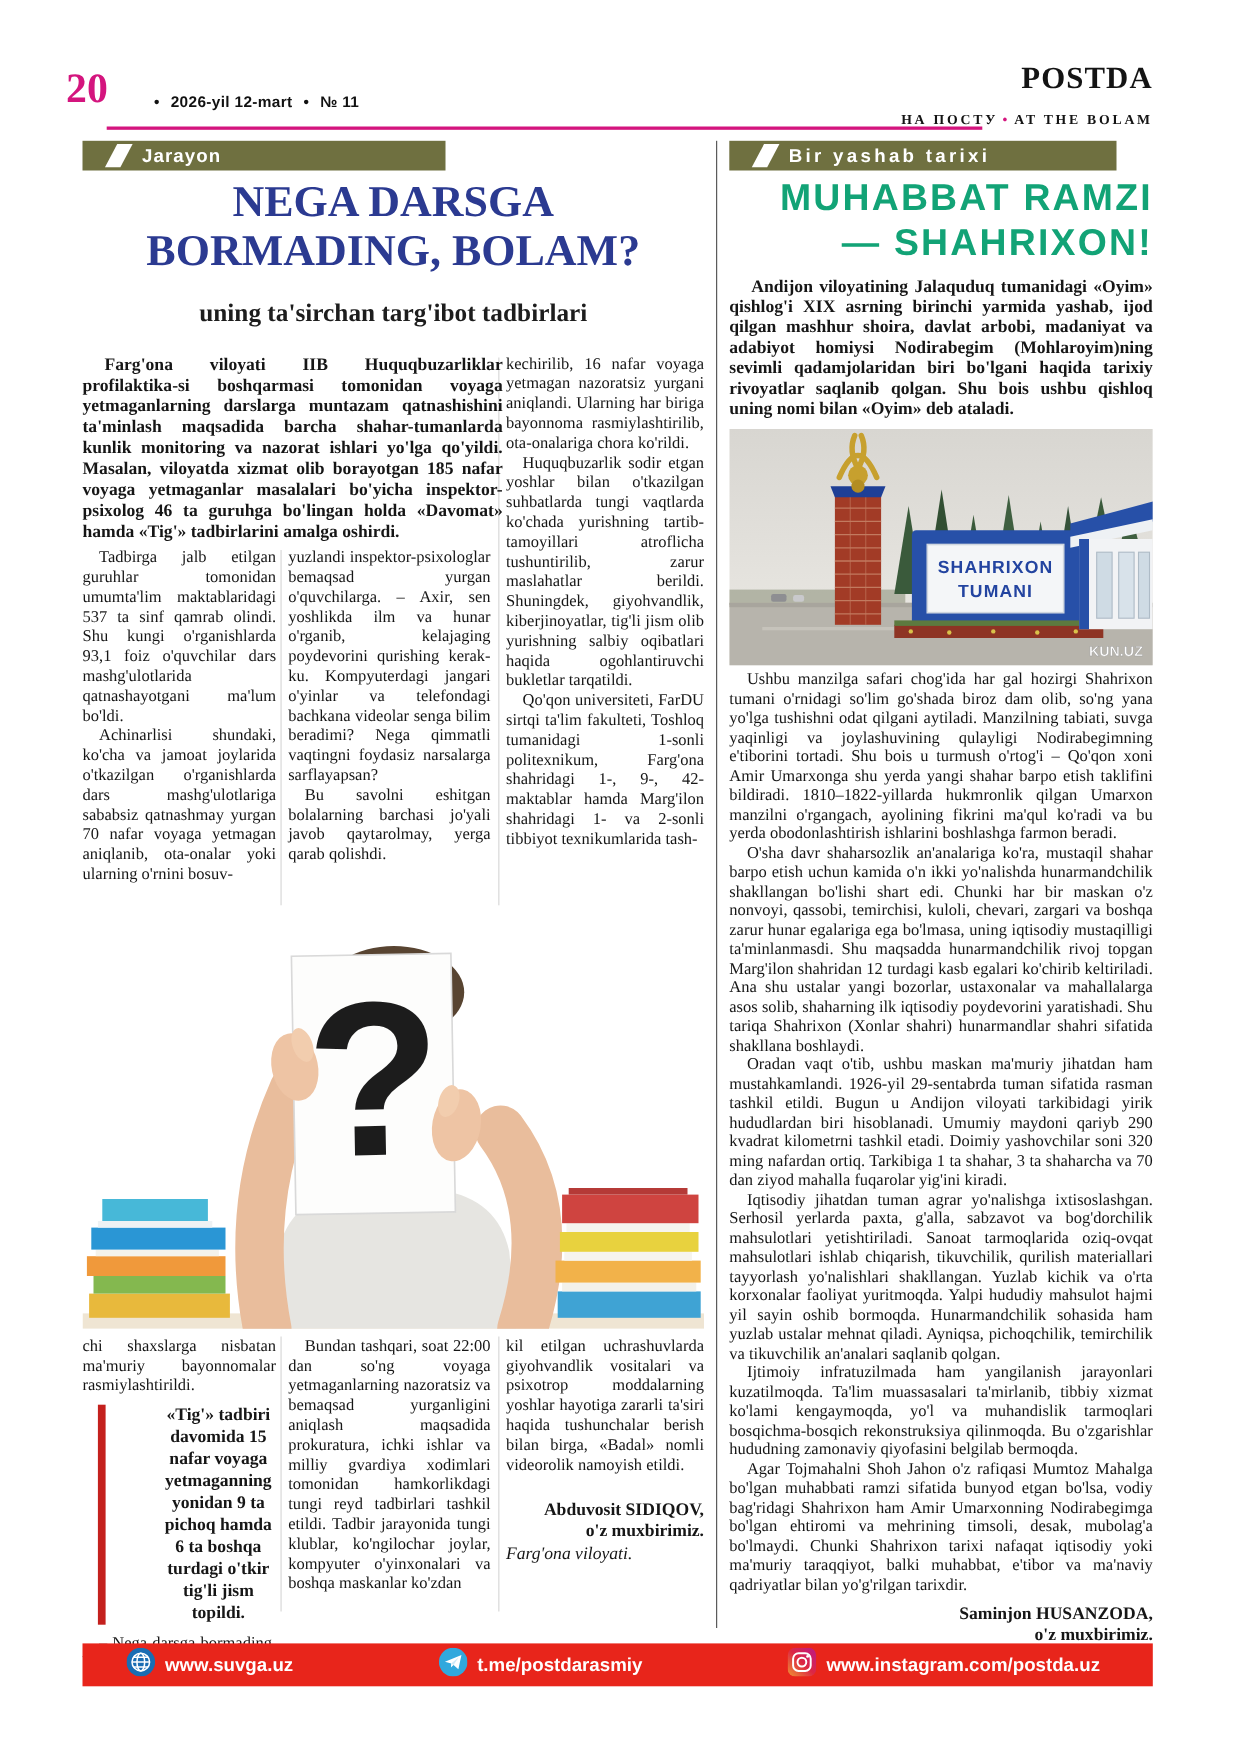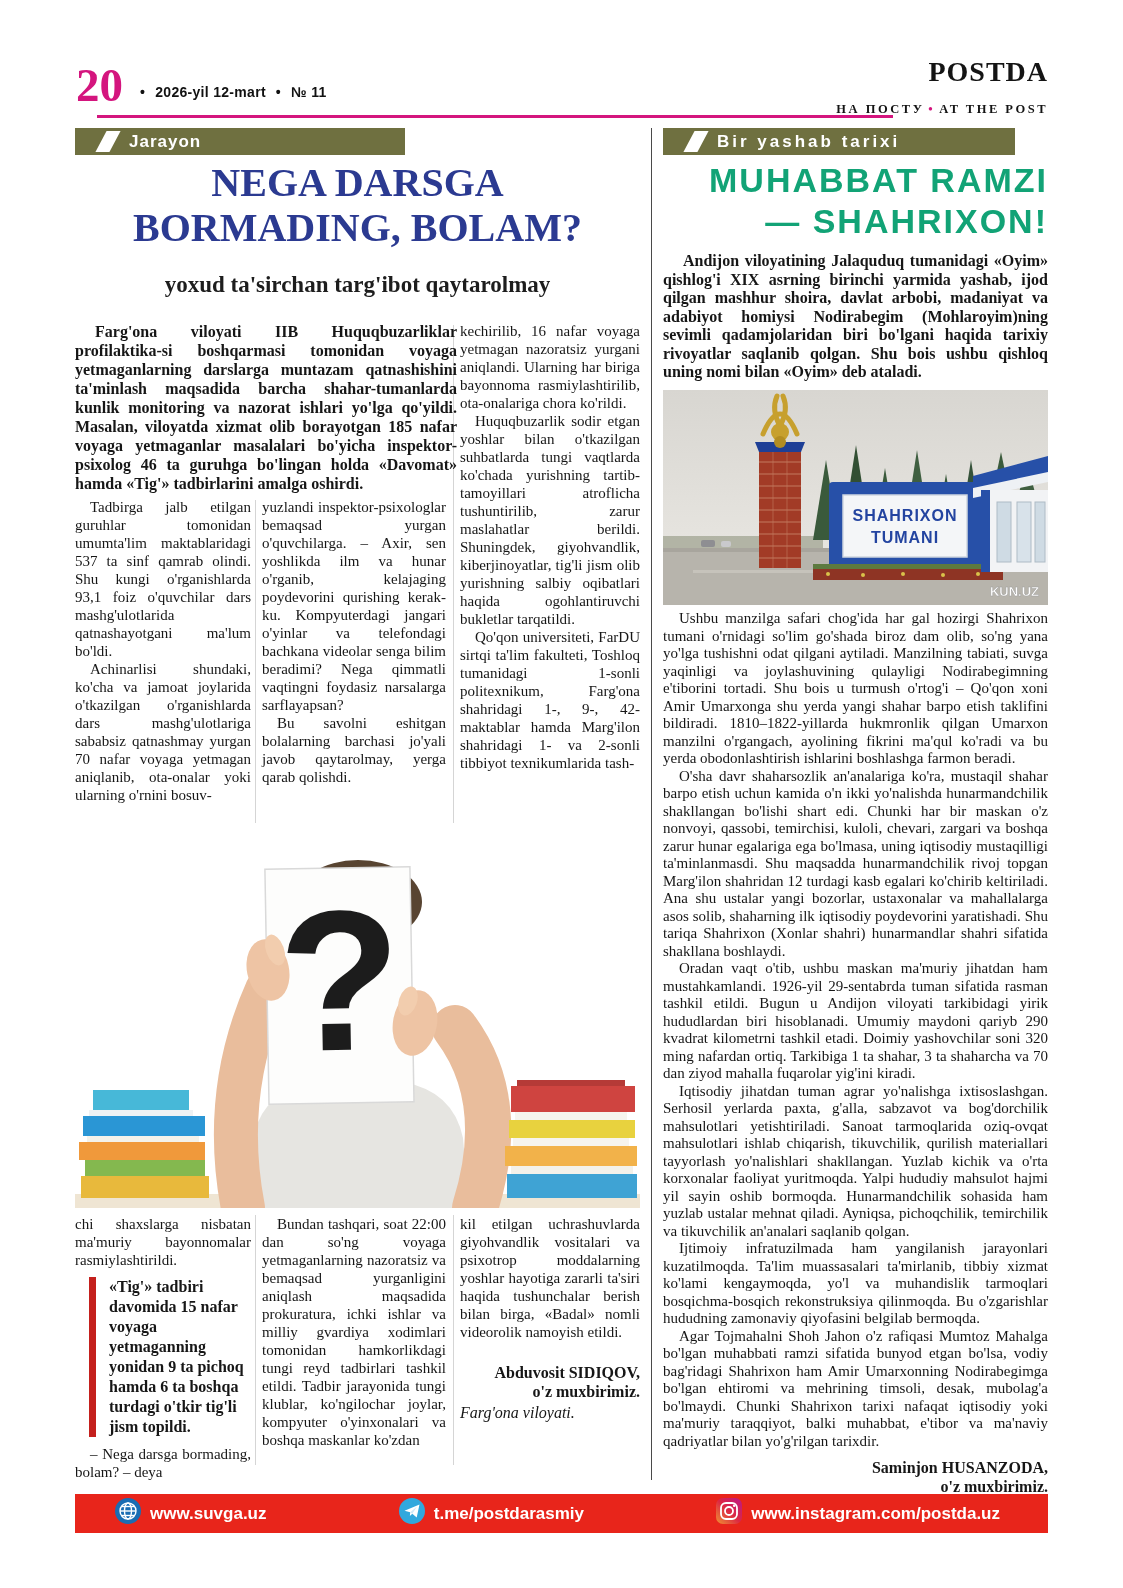--- a/index.html
+++ b/index.html
@@ -5,21 +5,21 @@
   html,body{margin:0;padding:0;background:#ffffff;}
   .page{position:relative;width:1123px;height:1588px;background:#ffffff;overflow:hidden;
         font-family:"Liberation Serif",serif;color:#161616;}
   .abs{position:absolute;}
   .sans{font-family:"Liberation Sans",sans-serif;}
   p{margin:0;padding:0;}
   .just p{text-align:justify;}
   .ind{text-indent:15px;}
 
   
-  .pagenum{left:76px;top:62px;font-size:47px;font-weight:bold;color:#d4157e;line-height:1;}
+  .pagenum{left:60px;top:62px;font-size:38px;font-weight:bold;color:#d4157e;line-height:1;}
   .meta{left:130px;top:84px;font-size:14px;font-weight:bold;color:#111;letter-spacing:.3px;}
   .meta .b{margin:0 10px;}
   .masthead{right:75px;top:58px;font-size:28px;font-weight:bold;color:#141414;letter-spacing:1px;line-height:1;}
   .tagline{right:75px;top:102px;font-size:12.5px;font-weight:bold;color:#141414;letter-spacing:2.5px;}
   .tagline .dot{color:#d4157e;margin:0 4px;}
   .rule-magenta{left:97px;top:115px;width:796px;height:3px;background:#d4157e;}
 
   
   .tag{height:27px;background:#6f7040;color:#fff;display:flex;align-items:center;
        font-family:"Liberation Sans",sans-serif;font-weight:bold;font-size:17px;}
@@ -28,21 +28,21 @@
   .tag-wide .lbl{letter-spacing:3px;}
 
   
   .l-title{left:75px;top:160px;width:565px;text-align:center;color:#2b3a91;
            font-size:40px;font-weight:bold;line-height:1.13;}
   .l-sub{left:75px;top:272px;width:565px;text-align:center;font-size:23px;font-weight:bold;color:#1d1d1d;}
   .lead{font-weight:bold;font-size:16px;line-height:19px;}
   .lead p{text-align:justify;text-indent:20px;}
   .c15{font-size:15px;line-height:18px;}
   .pullquote{border-left:7px solid #c4201d;margin:8px 0 8px 14px;padding-left:13px;}
-  .pullquote p{font-weight:bold;font-size:16px;line-height:20px;text-align:left;}
+  .pullquote p{font-weight:bold;font-size:16px;line-height:20px;text-align:center;margin-left:37px;}
   .byline{margin-top:22px;}
   .byline .n,.byline .r{display:block;text-align:right;font-weight:bold;font-size:16px;line-height:19px;}
   .byline .v{display:block;text-align:left;font-style:italic;font-size:16px;line-height:19px;margin-top:2px;}
   .byline-r .n,.byline-r .r{display:block;text-align:right;font-weight:bold;font-size:16px;line-height:19px;}
   .byline-r .v{display:block;text-align:right;font-style:italic;font-size:16px;line-height:19px;}
 
   
   .r-title{left:663px;top:160px;width:385px;text-align:right;color:#12a376;
            font-family:"Liberation Sans",sans-serif;font-size:34px;font-weight:bold;
            line-height:1.2;letter-spacing:2px;}
@@ -66,40 +66,40 @@
 <body>
 
 <div class="page">
 
   <div class="abs pagenum">20</div>
   <div class="abs meta sans">
     <span class="b">•</span><span>2026-yil 12-mart</span><span class="b">•</span><span>№ 11</span>
   </div>
   <div class="abs masthead">POSTDA</div>
   <div class="abs tagline">
-    <span>НА ПОСТУ</span><span class="dot">•</span><span>AT THE POST</span>
+    <span>НА ПОСТУ</span><span class="dot">•</span><span>AT THE BOLAM</span>
   </div>
   <div class="abs rule-magenta"></div>
 
   <div class="abs vrule" style="left:651px;top:128px;height:1352px;"></div>
   <div class="abs crule" style="left:453px;top:325px;height:498px;"></div>
   <div class="abs crule" style="left:453px;top:1215px;height:250px;"></div>
   <div class="abs crule" style="left:255px;top:500px;height:323px;"></div>
   <div class="abs crule" style="left:255px;top:1215px;height:250px;"></div>
 
   <div class="abs tag" style="left:75px;top:128px;width:330px;">
     <span class="slash"></span>
     <span class="lbl">Jarayon</span>
   </div>
 
   <div class="abs l-title">
     <div>NEGA DARSGA</div>
     <div>BORMADING, BOLAM?</div>
   </div>
-  <div class="abs l-sub">yoxud ta'sirchan targ'ibot qaytarolmay</div>
+  <div class="abs l-sub">uning ta'sirchan targ'ibot tadbirlari</div>
 
   <div class="abs lead" style="left:75px;top:322px;width:382px;">
     <p>Farg'ona viloyati IIB Huquqbuzarliklar profilaktika-si boshqarmasi tomonidan voyaga yetmaganlarning darslarga muntazam qatnashishini ta'minlash maqsadida barcha shahar-tumanlarda kunlik monitoring va nazorat ishlari yo'lga qo'yildi. Masalan, viloyatda xizmat olib borayotgan 185 nafar voyaga yetmaganlar masalalari bo'yicha inspektor-psixolog 46 ta guruhga bo'lingan holda «Davomat» hamda «Tig'» tadbirlarini amalga oshirdi.</p>
   </div>
 
   <div class="abs c15 just" style="left:460px;top:322px;width:180px;">
     <p>kechirilib, 16 nafar voyaga yetmagan nazoratsiz yurgani aniqlandi. Ularning har biriga bayonnoma rasmiylashtirilib, ota-onalariga chora ko'rildi.</p>
     <p class="ind">Huquqbuzarlik sodir etgan yoshlar bilan o'tkazilgan suhbatlarda tungi vaqtlarda ko'chada yurishning tartib-tamoyillari atroflicha tushuntirilib, zarur maslahatlar berildi. Shuningdek, giyohvandlik, kiberjinoyatlar, tig'li jism olib yurishning salbiy oqibatlari haqida ogohlantiruvchi bukletlar tarqatildi.</p>
     <p class="ind">Qo'qon universiteti, FarDU sirtqi ta'lim fakulteti, Toshloq tumanidagi 1-sonli politexnikum, Farg'ona shahridagi 1-, 9-, 42-maktablar hamda Marg'ilon shahridagi 1- va 2-sonli tibbiyot texnikumlarida tash-</p>
   </div>

